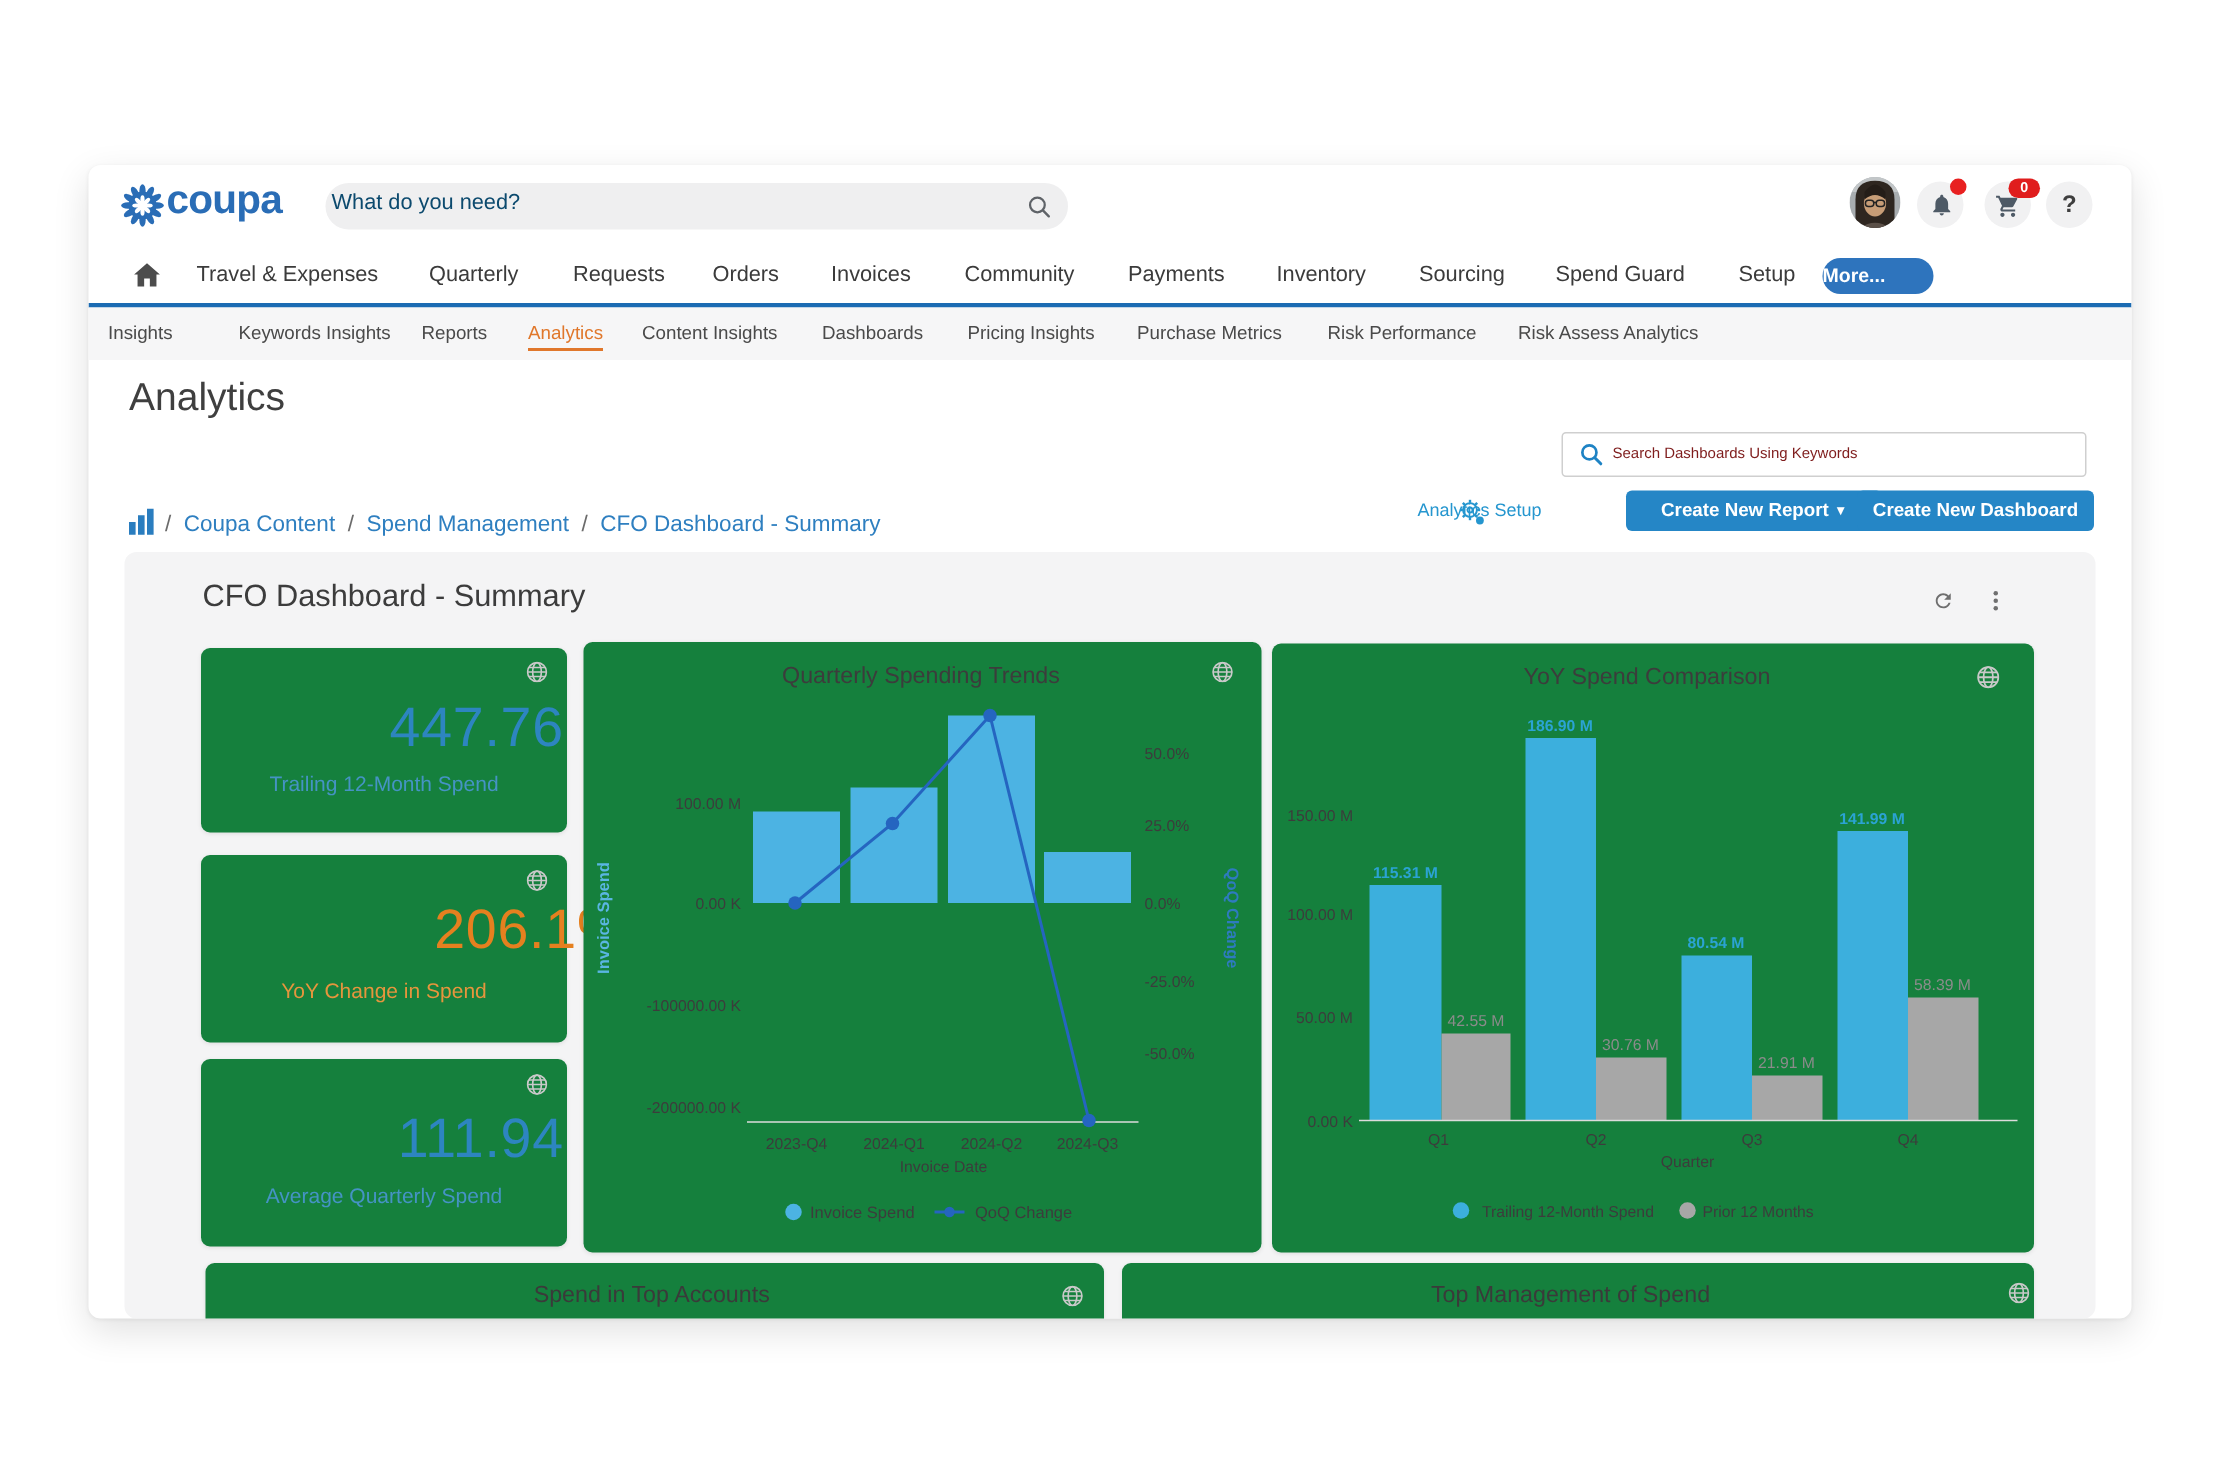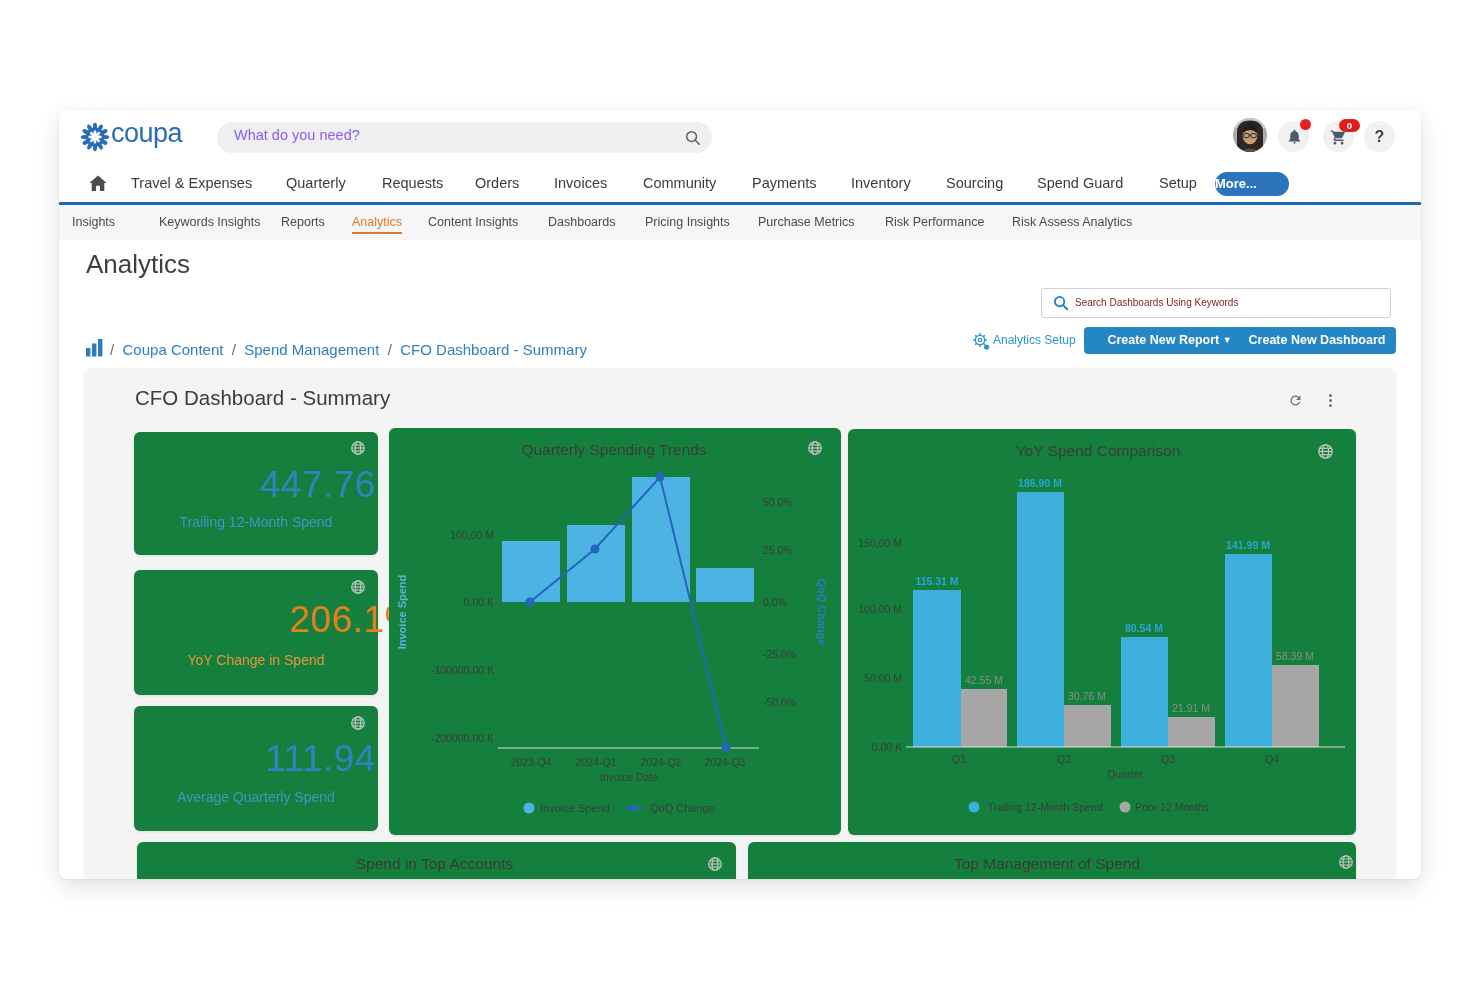--- a/index.html
+++ b/index.html
@@ -56,23 +56,23 @@
         </g>
       <use href="#pt" transform="rotate(45 15 15)"></use>
         <use href="#pt" transform="rotate(90 15 15)"></use>
       <use href="#pt" transform="rotate(135 15 15)"></use>
         <use href="#pt" transform="rotate(180 15 15)"></use>
       <use href="#pt" transform="rotate(225 15 15)"></use>
         <use href="#pt" transform="rotate(270 15 15)"></use>
       <use href="#pt" transform="rotate(315 15 15)"></use>
     </g>
   </svg>
-  <div class="abs" style="left:52px;top:8px;font-size:27px;font-weight:normal;letter-spacing:-0.5px;color:#2a6db6">coupa</div>
+  <div class="abs" style="left:52px;top:8px;font-size:27px;font-weight:bold;letter-spacing:-0.5px;color:#2a6db6">coupa</div>
   <div class="abs" style="left:158px;top:12px;width:495px;height:31px;border-radius:16px;background:#efeff0"></div>
-  <div class="abs" style="left:175px;top:17px;font-size:14.5px;color:#8b5cf6">What do you need?</div>
+  <div class="abs" style="left:162px;top:17px;font-size:14.5px;color:#0c4a6e">What do you need?</div>
   <svg class="abs" style="left:626px;top:20px" width="16" height="16" viewBox="0 0 16 16">
     <circle cx="6.6" cy="6.6" r="4.9" fill="none" stroke="#5f6368" stroke-width="1.5"></circle>
     <line x1="10.3" y1="10.3" x2="14.2" y2="14.2" stroke="#5f6368" stroke-width="1.6" stroke-linecap="round"></line>
   </svg>
   <svg class="abs" style="left:1174px;top:8px" width="34" height="34" viewBox="0 0 34 34">
     <defs>
         <clipPath id="avc">
           <circle cx="17" cy="17" r="17"></circle>
         </clipPath>
       </defs>
@@ -155,21 +155,21 @@
         <line x1="1.2" y1="8" x2="3.2" y2="8"></line>
           <line x1="12.8" y1="8" x2="14.8" y2="8"></line>
         <line x1="3.2" y1="3.2" x2="4.6" y2="4.6"></line>
           <line x1="11.4" y1="11.4" x2="12.8" y2="12.8"></line>
         <line x1="3.2" y1="12.8" x2="4.6" y2="11.4"></line>
           <line x1="11.4" y1="4.6" x2="12.8" y2="3.2"></line>
       </g>
     </g>
     <circle cx="14.6" cy="15" r="2.6" fill="#2596cf"></circle>
   </svg>
-  <div class="abs" style="left:934px;top:223px;font-size:12px;color:#2596cf">Analytics Setup</div>
+  <div class="abs" style="left:886px;top:223px;font-size:12px;color:#2596cf">Analytics Setup</div>
   <div class="abs" style="left:1025px;top:217px;width:171px;height:27px;border-radius:4px;background:#2586c6;color:#fff;font-size:12.5px;font-weight:bold;text-align:center;line-height:27px">Create New Report <span style="font-size:9px;position:relative;top:-1px">▼</span></div>
   <div class="abs" style="left:1179px;top:217px;width:158px;height:27px;border-radius:4px;background:#2586c6;color:#fff;font-size:12.5px;font-weight:bold;text-align:center;line-height:27px">Create New Dashboard</div>
 
   <div class="abs" style="left:24px;top:258px;width:1314px;height:511px;background:#f4f4f5;border-radius:8px"></div>
   <div class="abs" style="left:76px;top:276px;font-size:20.5px;color:#3c3c3c">CFO Dashboard - Summary</div>
   <svg class="abs" style="left:1229px;top:283px" width="15" height="15" viewBox="0 0 24 24">
     <path d="M17.65 6.35C16.2 4.9 14.21 4 12 4c-4.42 0-7.99 3.58-8 8s3.57 8 7.99 8c3.73 0 6.84-2.55 7.73-6h-2.08c-.82 2.33-3.04 4-5.65 4-3.31 0-6-2.69-6-6s2.69-6 6-6c1.66 0 3.14.69 4.22 1.78L13 11h7V4l-2.35 2.35z" fill="#6f6f6f"></path>
   </svg>
   <div class="abs" style="left:1270px;top:284px;width:3.2px;height:15px">
     <div style="width:3.2px;height:3.2px;border-radius:50%;background:#6f6f6f;margin-bottom:1.6px"></div>

